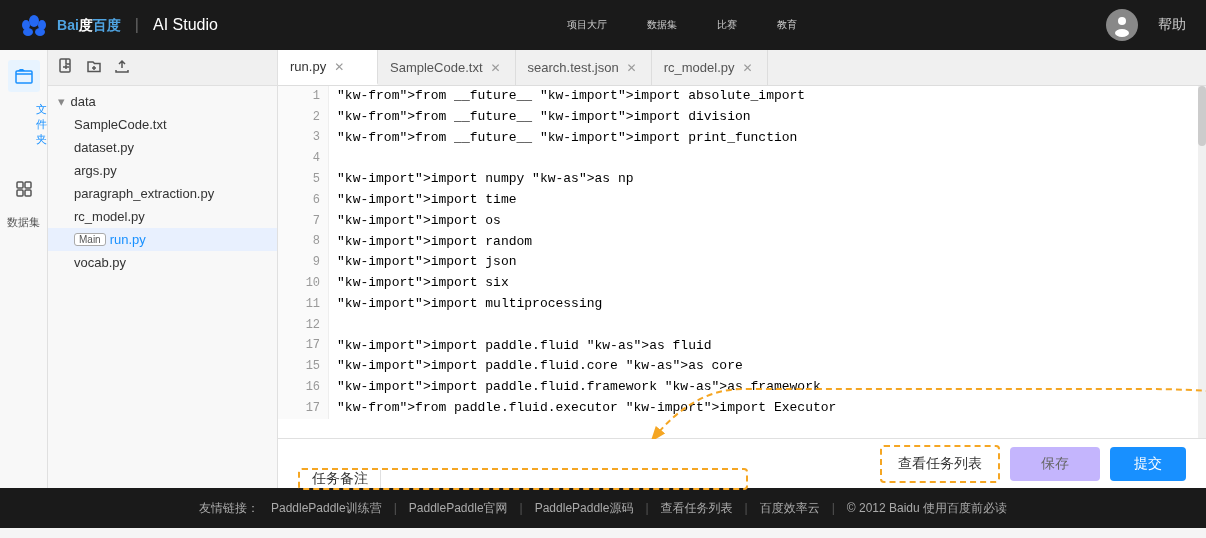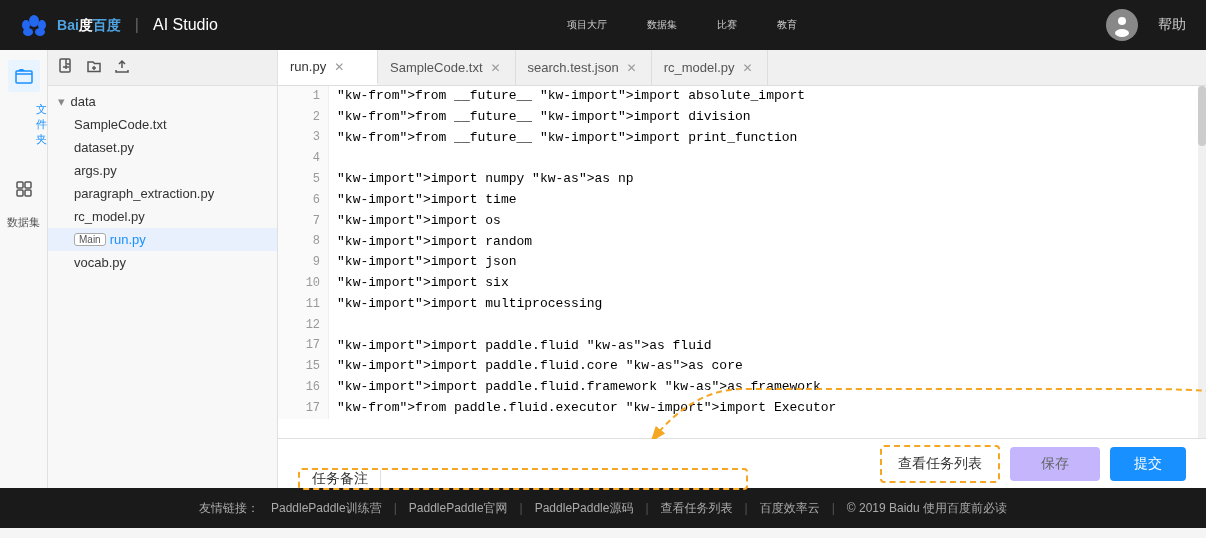--- a/index.html
+++ b/index.html
@@ -584,14 +584,14 @@
   <span class="footer-link">PaddlePaddle训练营</span>
   <span class="footer-divider">|</span>
   <span class="footer-link">PaddlePaddle官网</span>
   <span class="footer-divider">|</span>
   <span class="footer-link">PaddlePaddle源码</span>
   <span class="footer-divider">|</span>
   <span class="footer-link">查看任务列表</span>
   <span class="footer-divider">|</span>
   <span class="footer-link">百度效率云</span>
   <span class="footer-divider">|</span>
-  <span>© 2019 Baidu 使用百度前必读</span>
+  <span>© 2012 Baidu 使用百度前必读</span>
 </footer>
 
 </body></html>

